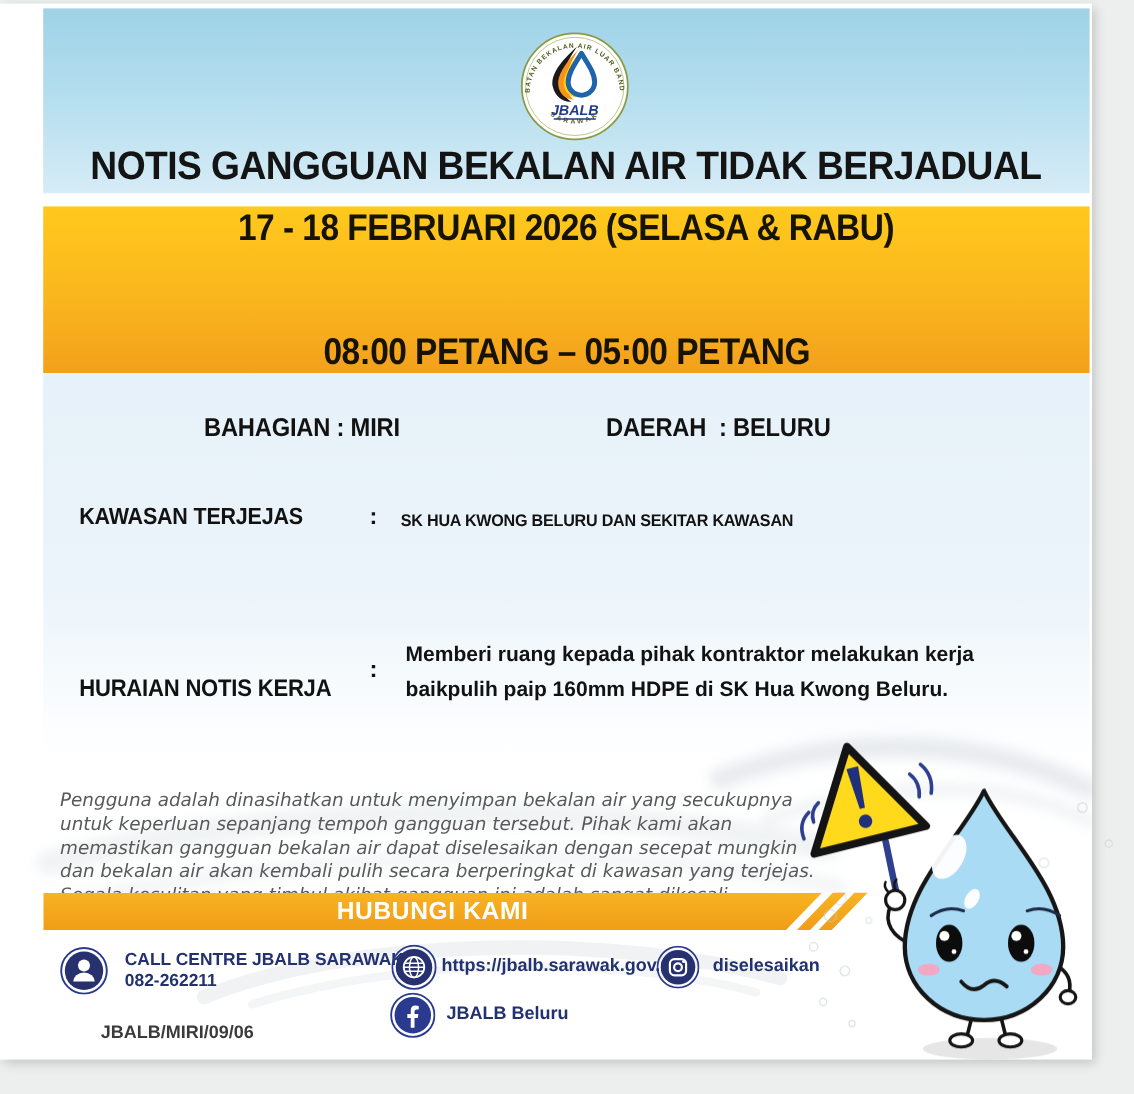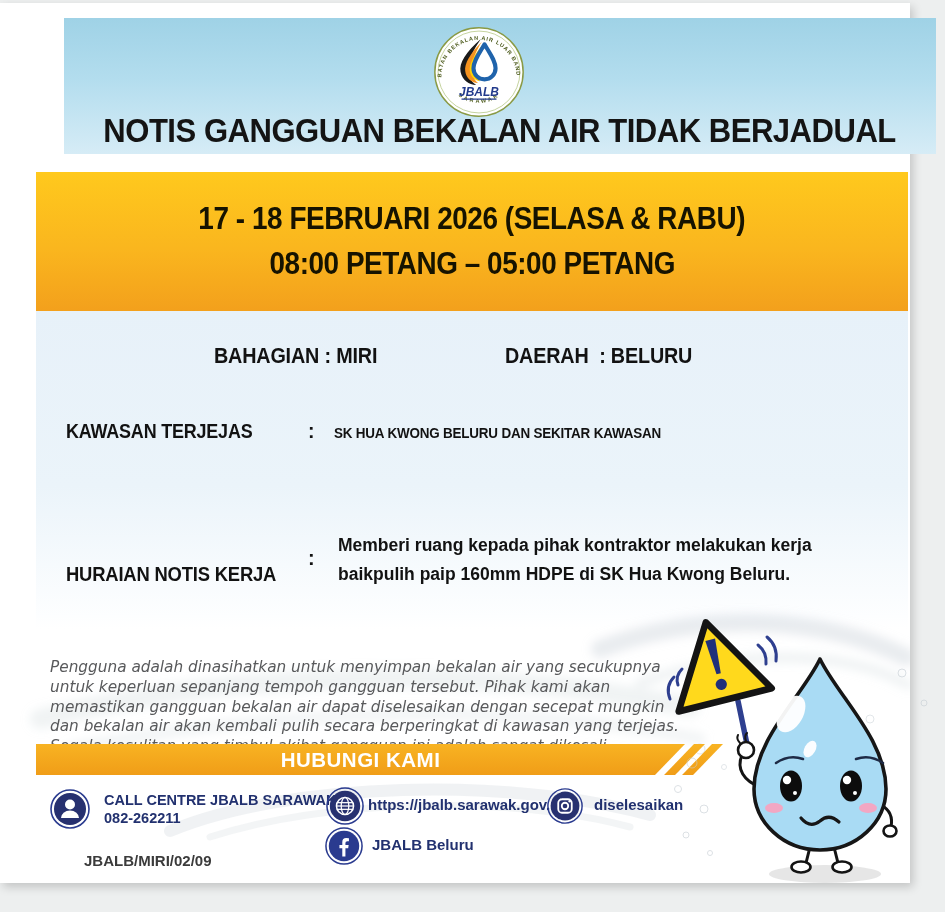--- a/index.html
+++ b/index.html
@@ -8,33 +8,32 @@
     background:#edefef;
     font-family:"Liberation Sans", sans-serif;
   }
   .card{
     position:absolute;left:0;top:3px;width:910px;height:880px;
     background:#ffffff;box-shadow:3px 4px 9px rgba(0,0,0,.18);
   }
   .abs{position:absolute;}
   
   .band-blue{
-    left:36px;top:15px;width:872px;height:136px;
+    left:36px;top:4px;width:872px;height:154px;
     background:linear-gradient(180deg,#9fd2e6 0%,#b3ddee 45%,#d6ecf6 100%);
-    margin-left:28px;
   }
   .main-title{
     position:absolute;bottom:4px;left:0;width:100%;text-align:center;
     font-size:33px;font-weight:bold;color:#141414;white-space:nowrap;
   }
   .main-title span{display:inline-block;transform:scaleX(.94);transform-origin:center;letter-spacing:-.5px;}
   .band-orange{
     left:36px;top:169px;width:872px;height:139px;
     background:linear-gradient(180deg,#ffc91d 0%,#fab61e 55%,#f3a01c 100%);
-    display:flex;flex-direction:column;justify-content:center;align-items:center;gap:9px;
+    display:flex;flex-direction:column;justify-content:space-between;align-items:center;gap:9px;
   }
   .sched{font-size:31px;font-weight:bold;color:#161300;white-space:nowrap;}
   .sched span{display:inline-block;transform:scaleX(.9);transform-origin:center;letter-spacing:-.5px;}
   .band-pale{
     left:36px;top:308px;width:872px;height:318px;
     background:linear-gradient(180deg,#e7f1f9 0%,#ebf4fa 55%,#fdfeff 96%,#ffffff 100%);
   }
   
   .lbl{font-weight:bold;color:#121212;white-space:nowrap;}
   .squish{display:inline-block;transform:scaleX(.92);transform-origin:left;letter-spacing:-.2px;}
@@ -103,21 +102,21 @@
     <line x1="31" y1="79.5" x2="69" y2="79.5" stroke="#223a8c" stroke-width="1.4"></line>
   </svg>
 
   <div class="abs band-orange">
     <div class="sched"><span>17 - 18 FEBRUARI 2026 (SELASA &amp; RABU)</span></div>
     <div class="sched"><span>08:00 PETANG – 05:00 PETANG</span></div>
   </div>
 
   <div class="abs band-pale"></div>
 
-  <div class="abs lbl loc" style="left:170px;margin-left:44px;">
+  <div class="abs lbl loc" style="left:170px;">
     <span class="squish"><span>BAHAGIAN</span>&nbsp;<span>:</span>&nbsp;<span>MIRI</span></span>
   </div>
   <div class="abs lbl loc" style="left:505px;">
     <span class="squish"><span>DAERAH</span>&nbsp;&nbsp;<span>:</span>&nbsp;<span>BELURU</span></span>
   </div>
 
   <div class="abs lbl field-label" style="left:66px;top:417px;">
     <span class="squish">KAWASAN TERJEJAS</span>
   </div>
   <div class="abs lbl field-label" style="left:308px;top:417px;">
@@ -201,21 +200,21 @@
   </svg>
   <div class="abs navy-text contact-link" style="left:594px;top:793px;">diselesaikan</div>
 
   <svg class="abs icon-badge" style="left:325px;top:824px;" width="38" height="38" viewBox="0 0 40 40">
     <circle cx="20" cy="20" r="19" fill="none" stroke="#2a3b8f" stroke-width="1.6"></circle>
     <circle cx="20" cy="20" r="16" fill="#2a3b8f"></circle>
     <path d="M21.5,31 v-8.6 h2.9 l.5,-3.4 h-3.4 v-2.2 q0,-1.9 2,-1.9 h1.7 v-3 q-1.4,-.3 -2.9,-.3 q-4.1,0 -4.1,4.4 v3 h-3 v3.4 h3 V31 z" fill="#ffffff"></path>
   </svg>
   <div class="abs navy-text contact-link" style="left:372px;top:833px;">JBALB Beluru</div>
 
-  <div class="abs ref-number" style="left:84px;top:849px;">JBALB/MIRI/02/09</div>
+  <div class="abs ref-number" style="left:84px;top:849px;">JBALB/MIRI/09/06</div>
 
   <svg class="abs" style="left:640px;top:608px;z-index:6;" width="300" height="290" viewBox="0 0 300 290">
 
     <g fill="none" stroke="#c5cdd3" opacity=".6">
       <circle cx="52" cy="152" r="5"></circle>
         <circle cx="38" cy="178" r="3.5"></circle>
         <circle cx="64" cy="198" r="4"></circle>
       <circle cx="46" cy="224" r="3"></circle>
         <circle cx="70" cy="242" r="2.5"></circle>
         <circle cx="262" cy="62" r="4"></circle>

